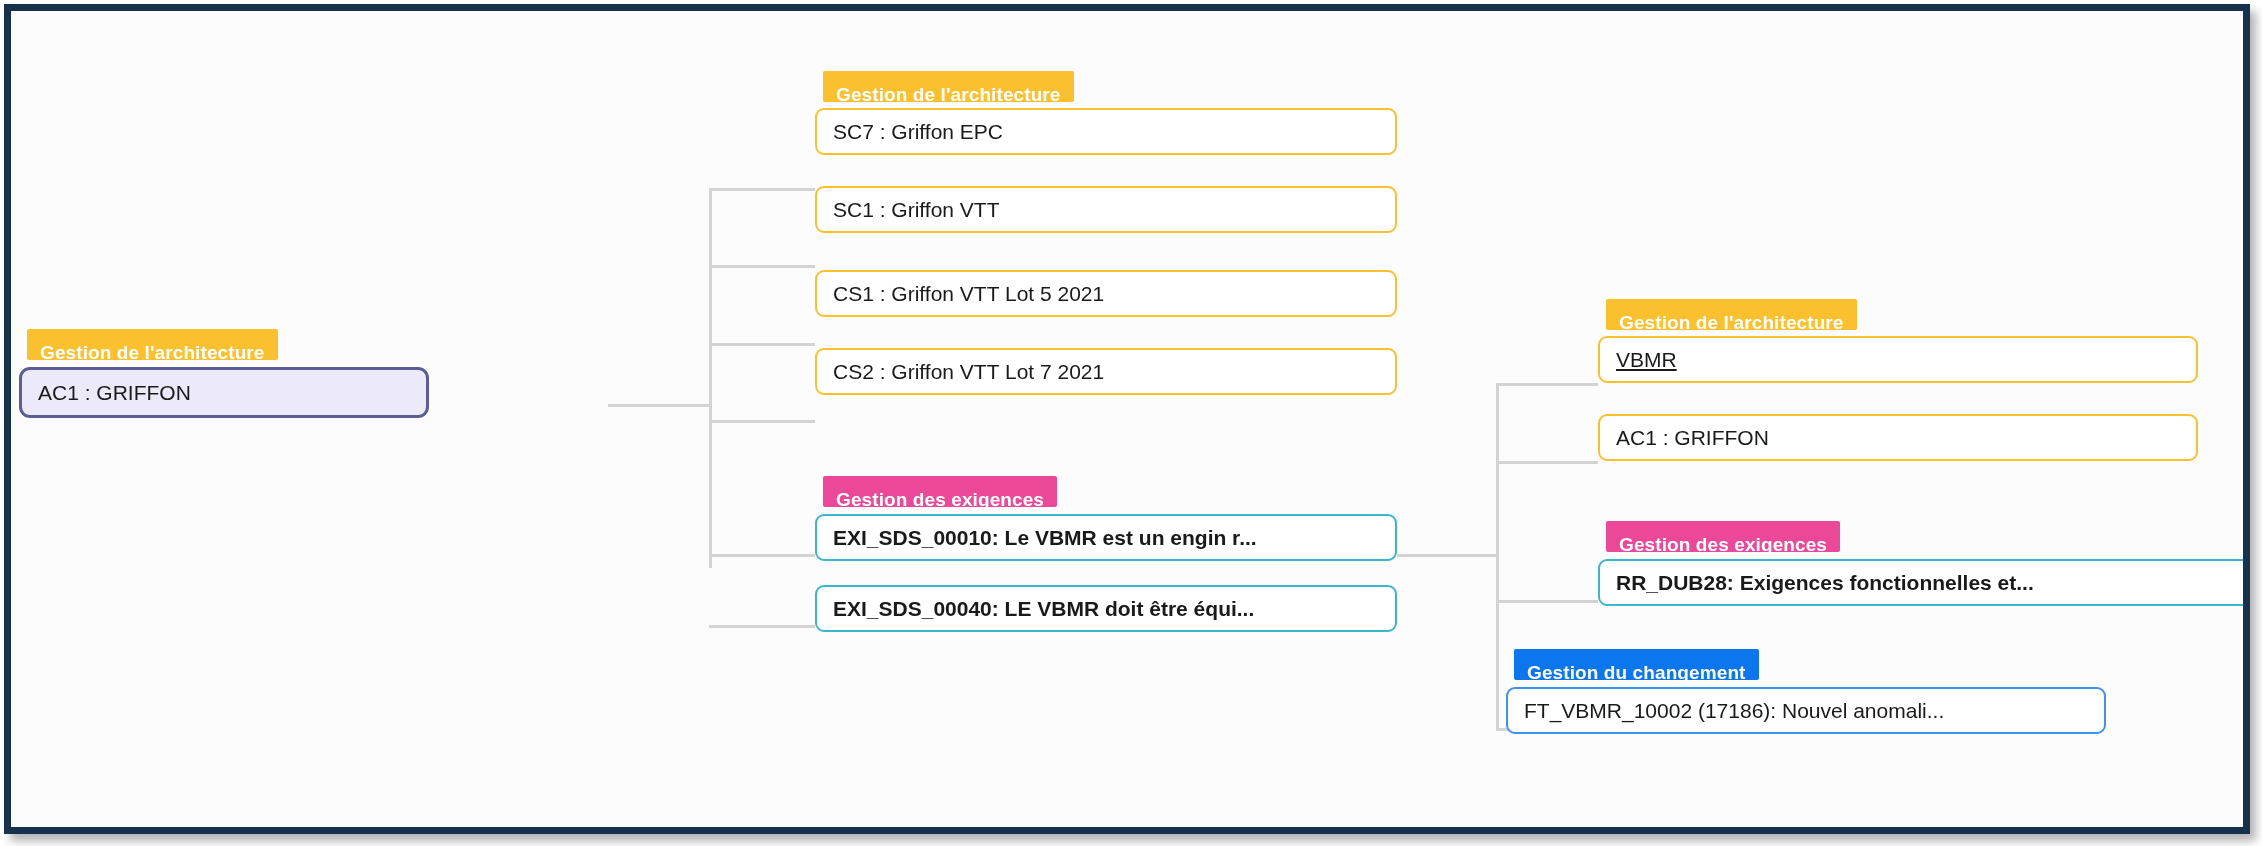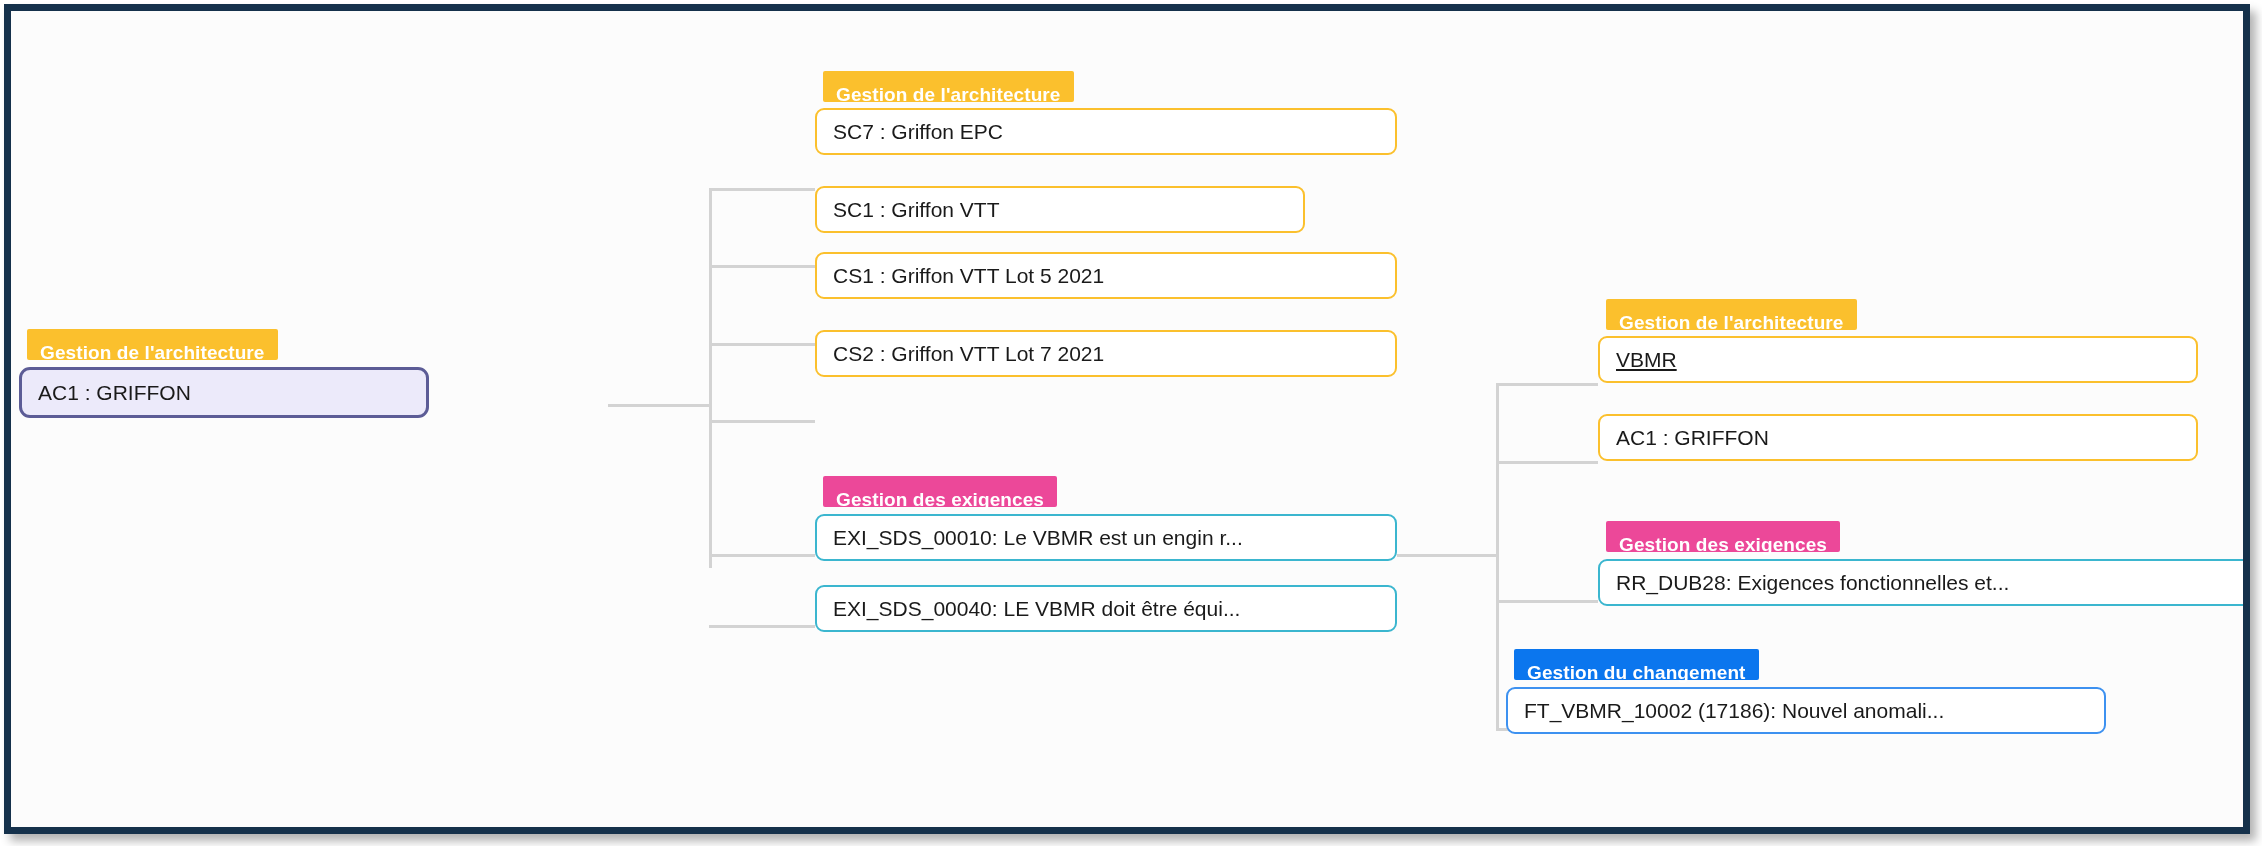--- a/index.html
+++ b/index.html
@@ -88,21 +88,21 @@
     background: #ffffff;
     border: 2px solid #fbc02d;
     border-radius: 9px;
     padding: 0 0 0 16px;
     font-size: 21px;
     color: #1a1a1a;
     white-space: nowrap;
     overflow: hidden;
   }
   .node-box.border-arch  { border-color: #fbc02d; }
-  .node-box.border-exig  { border-color: #3bb6cf; }
+  .node-box.border-exig  { border-color: #3bb6cf; font-weight: bold; }
   .node-box.border-chang { border-color: #3d91f0; }
 
   
   .node-box.root-node {
     background: #eceafa;
     border: 3px solid #5c5c96;
     border-radius: 11px;
     height: 51px;
     line-height: 45px;
   }
@@ -139,22 +139,22 @@
     </div>
 
     <div class="node-group" style="left:8px; top:318px; width:600px;">
       <div class="cat-badge cat-arch">Gestion de l'architecture</div>
       <div class="node-box root-node" style="width:410px; margin-top:4px;">AC1 : GRIFFON</div>
     </div>
 
     <div class="node-group" style="left:804px; top:60px; width:586px;">
       <div class="cat-badge cat-arch">Gestion de l'architecture</div>
       <div class="node-box border-arch" style="width:582px; margin-top:3px;">SC7 : Griffon EPC</div>
-      <div class="node-box border-arch" style="width:490px; margin-top:31px;">SC1 : Griffon VTT</div>
-      <div class="node-box border-arch" style="width:582px; margin-top:19px;">CS1 : Griffon VTT Lot 5 2021</div>
+      <div class="node-box border-arch" style="width:582px; margin-top:31px;">SC1 : Griffon VTT</div>
+      <div class="node-box border-arch" style="width:582px; margin-top:37px;">CS1 : Griffon VTT Lot 5 2021</div>
       <div class="node-box border-arch" style="width:582px; margin-top:31px;">CS2 : Griffon VTT Lot 7 2021</div>
     </div>
 
     <div class="node-group" style="left:804px; top:465px; width:586px;">
       <div class="cat-badge cat-exig">Gestion des exigences</div>
       <div class="node-box border-exig" style="width:582px; margin-top:4px;">EXI_SDS_00010: Le VBMR est un engin r...</div>
       <div class="node-box border-exig" style="width:582px; margin-top:24px;">EXI_SDS_00040: LE VBMR doit être équi...</div>
     </div>
 
     <div class="node-group" style="left:1587px; top:288px; width:620px;">

